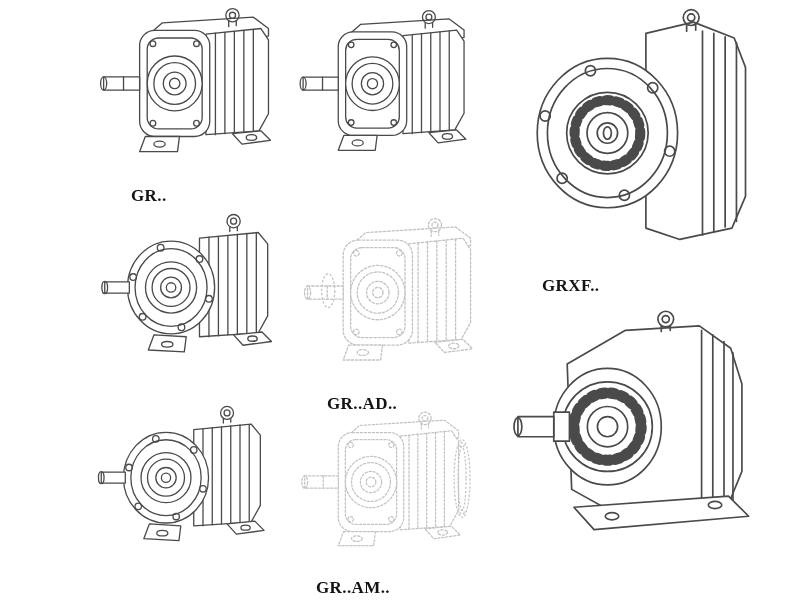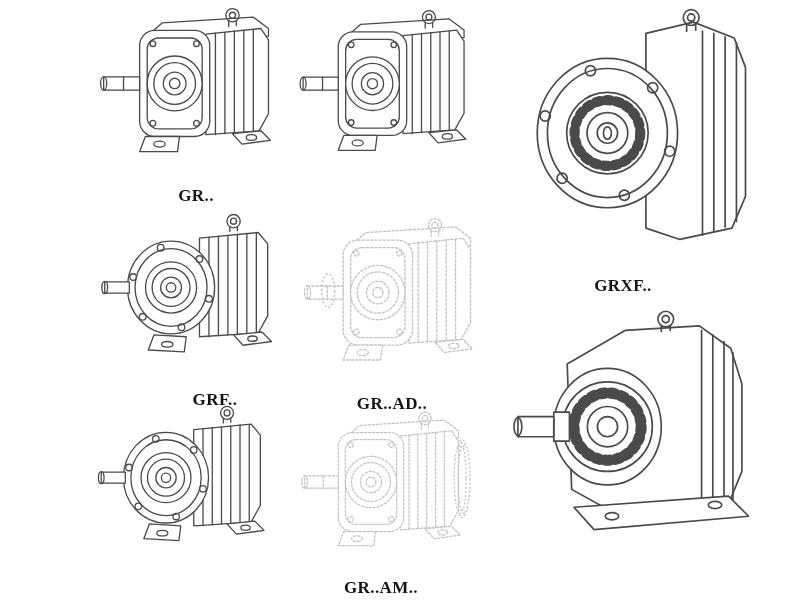--- a/index.html
+++ b/index.html
@@ -1,21 +1,21 @@
 <!DOCTYPE html>
 <html><head>
 <meta charset="utf-8">
 <style>
   html,body{margin:0;padding:0;background:#ffffff;}
   .canvas{position:relative;width:800px;height:600px;background:#ffffff;overflow:hidden;
           font-family:"Liberation Serif", serif;}
   .fig{position:absolute;}
   .solid{color:#4a4a4a;}
   .ghost{color:#c3c3c3;}
-  .label{position:absolute;width:130px;text-align:center;
+  .label{position:absolute;width:130px;text-align:left;
          font-weight:bold;font-size:17px;letter-spacing:.4px;color:#141414;
          font-family:"Liberation Serif", serif;}
   .defs{position:absolute;width:0;height:0;overflow:hidden;}
 </style>
 </head>
 <body>
 
 <div class="canvas">
 
   <svg class="defs" aria-hidden="true">
@@ -127,26 +127,25 @@
     </svg>
   <div class="label" style="left:131px;top:186px">GR..</div>
 
   <svg class="fig solid" style="left:292px;top:2px;width:185px;height:180px" viewBox="0 0 200 190">
       <use href="#sym-foot"></use>
     </svg>
 
   <svg class="fig solid" style="left:505px;top:4px;width:275px;height:266px" viewBox="0 0 230 235">
       <use href="#sym-flange-big"></use>
     </svg>
-  <div class="label" style="left:558px;top:276px">GRXF..</div>
+  <div class="label" style="left:542px;top:276px">GRXF..</div>
 
   <svg class="fig solid" style="left:95px;top:206px;width:190px;height:180px" viewBox="0 0 200 190">
       <use href="#sym-flange-foot"></use>
     </svg>
-  <div class="label" style="left:150px;top:390px">GRF..</div>
 
   <svg class="fig ghost" style="left:295px;top:212px;width:190px;height:178px" viewBox="0 0 200 190">
     <use href="#sym-foot" stroke-dasharray="2.5 2"></use>
     <g fill="none" stroke="currentColor" stroke-width="1.4" stroke-dasharray="2.5 2">
       <ellipse cx="34" cy="84" rx="7" ry="18"></ellipse>
     </g>
   </svg>
   <div class="label" style="left:327px;top:394px">GR..AD..</div>
 
   <svg class="fig solid" style="left:92px;top:398px;width:185px;height:176px" viewBox="0 0 200 190">

